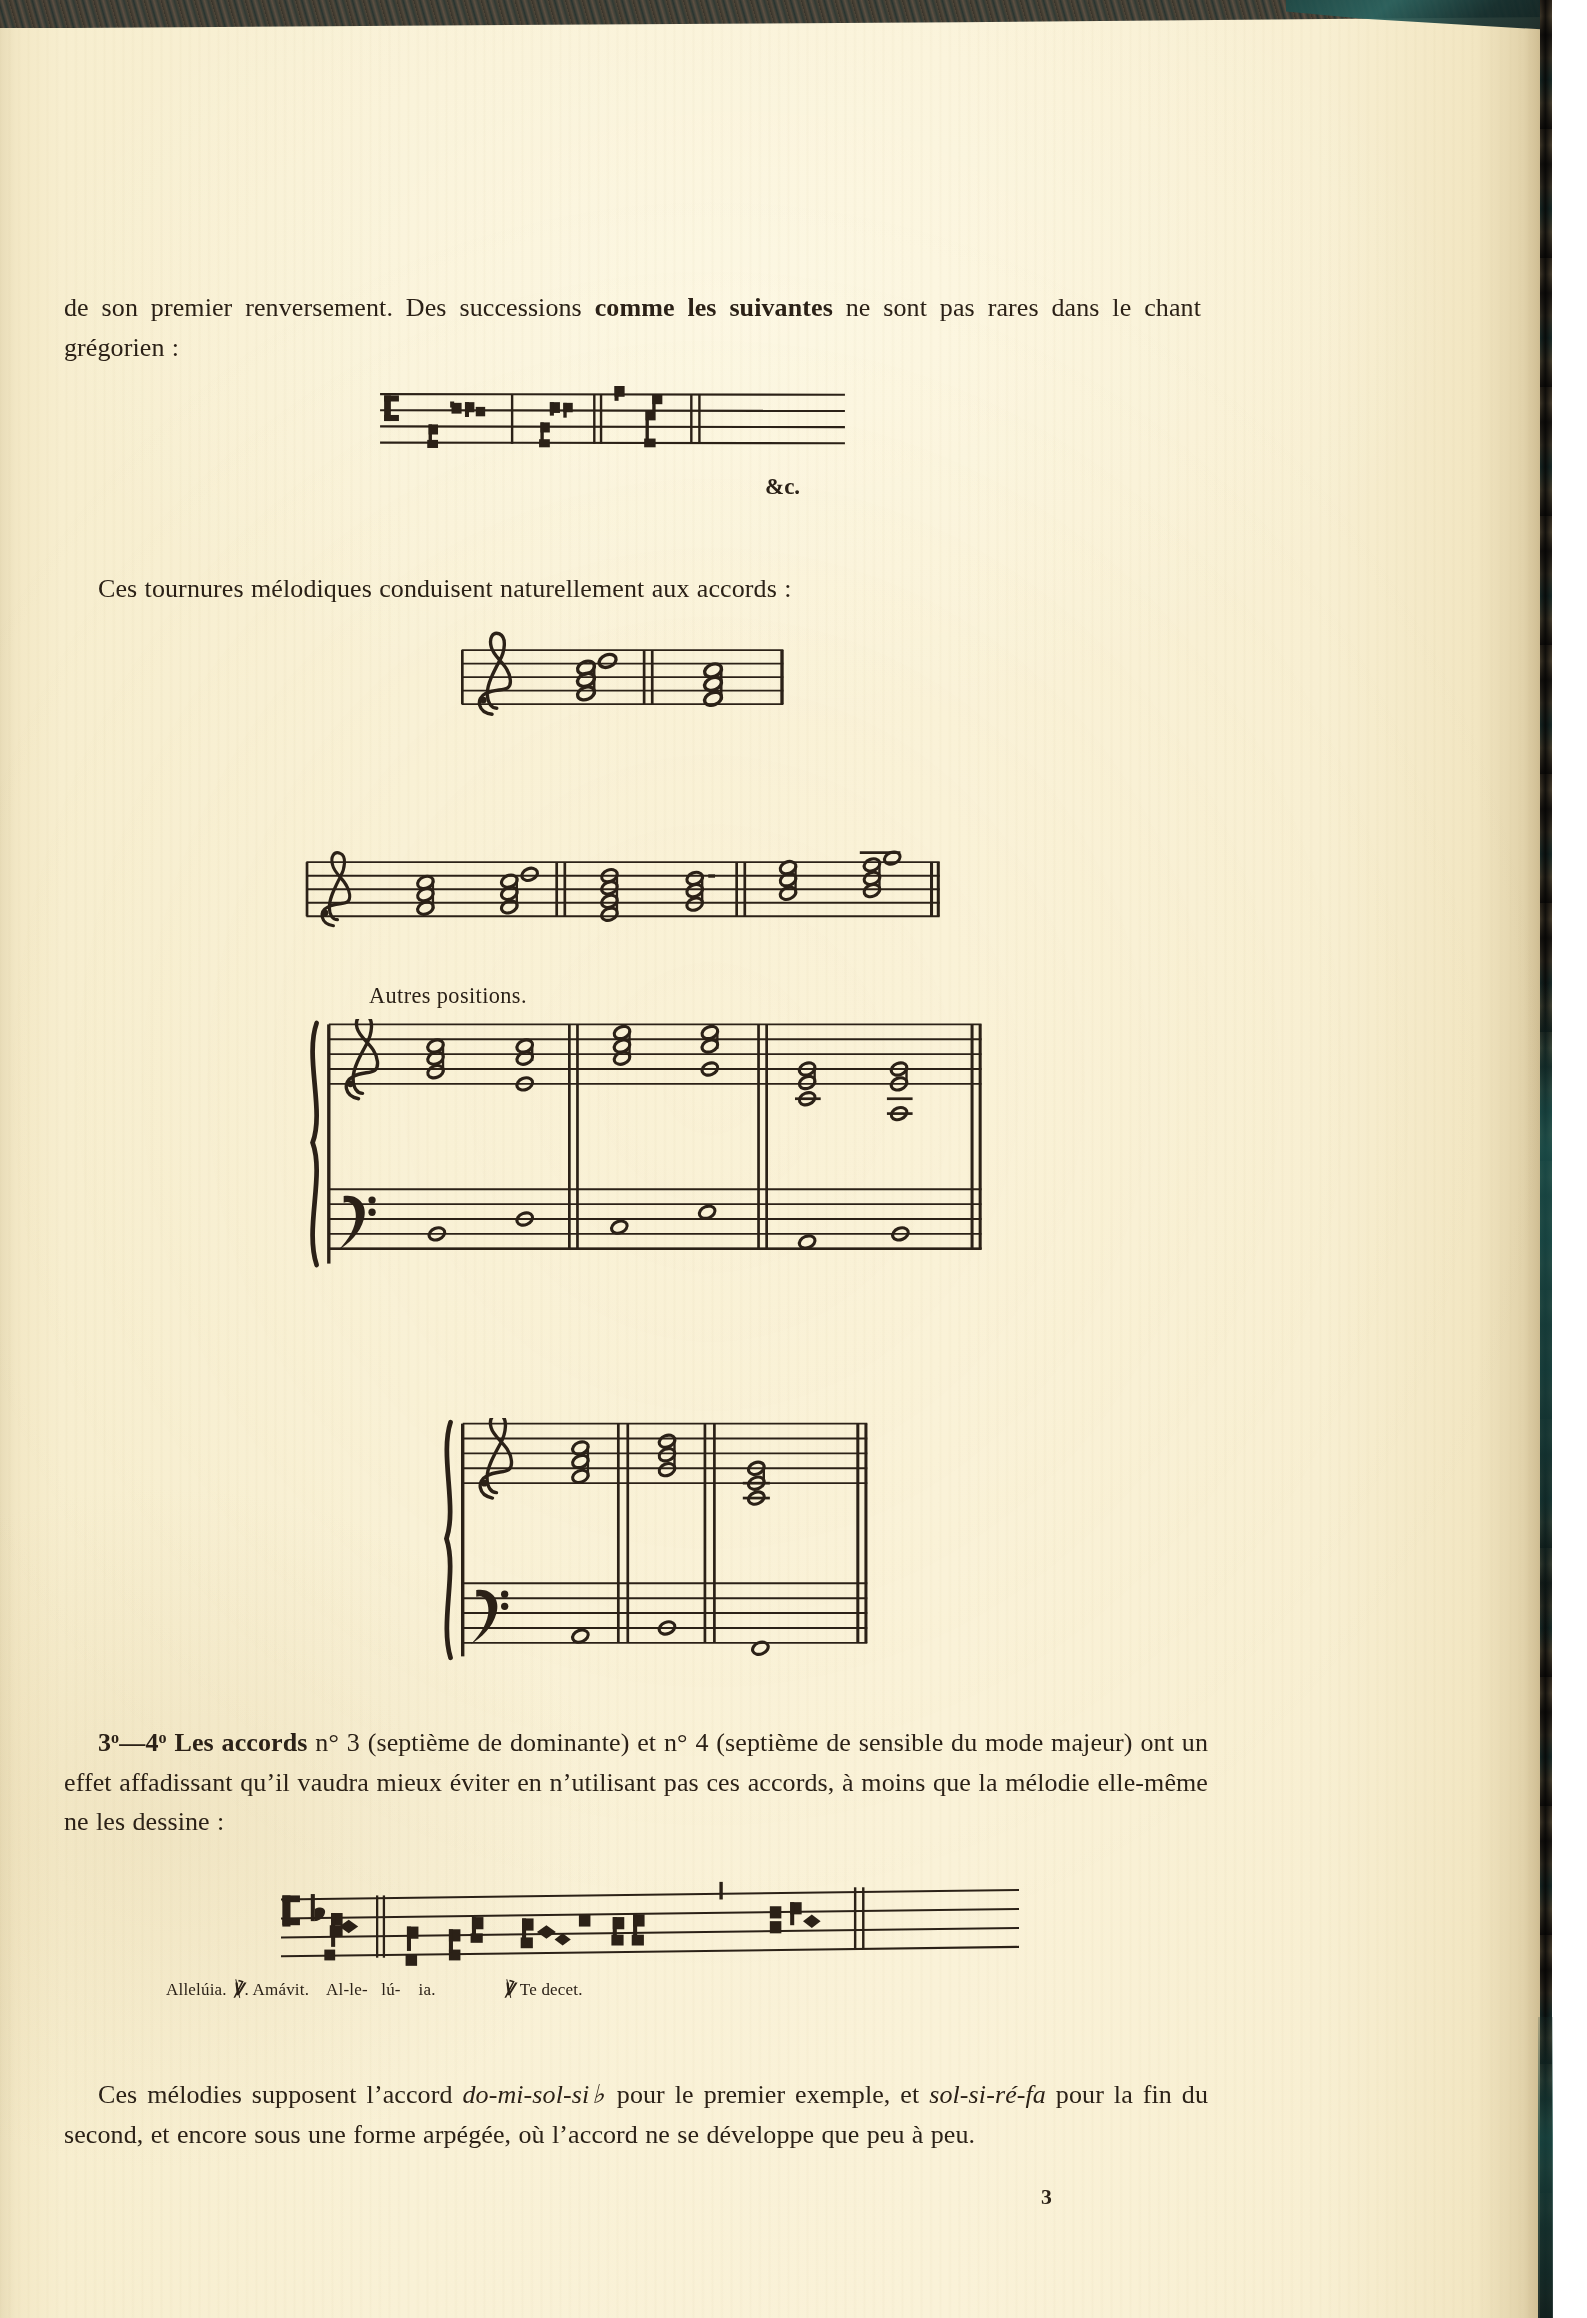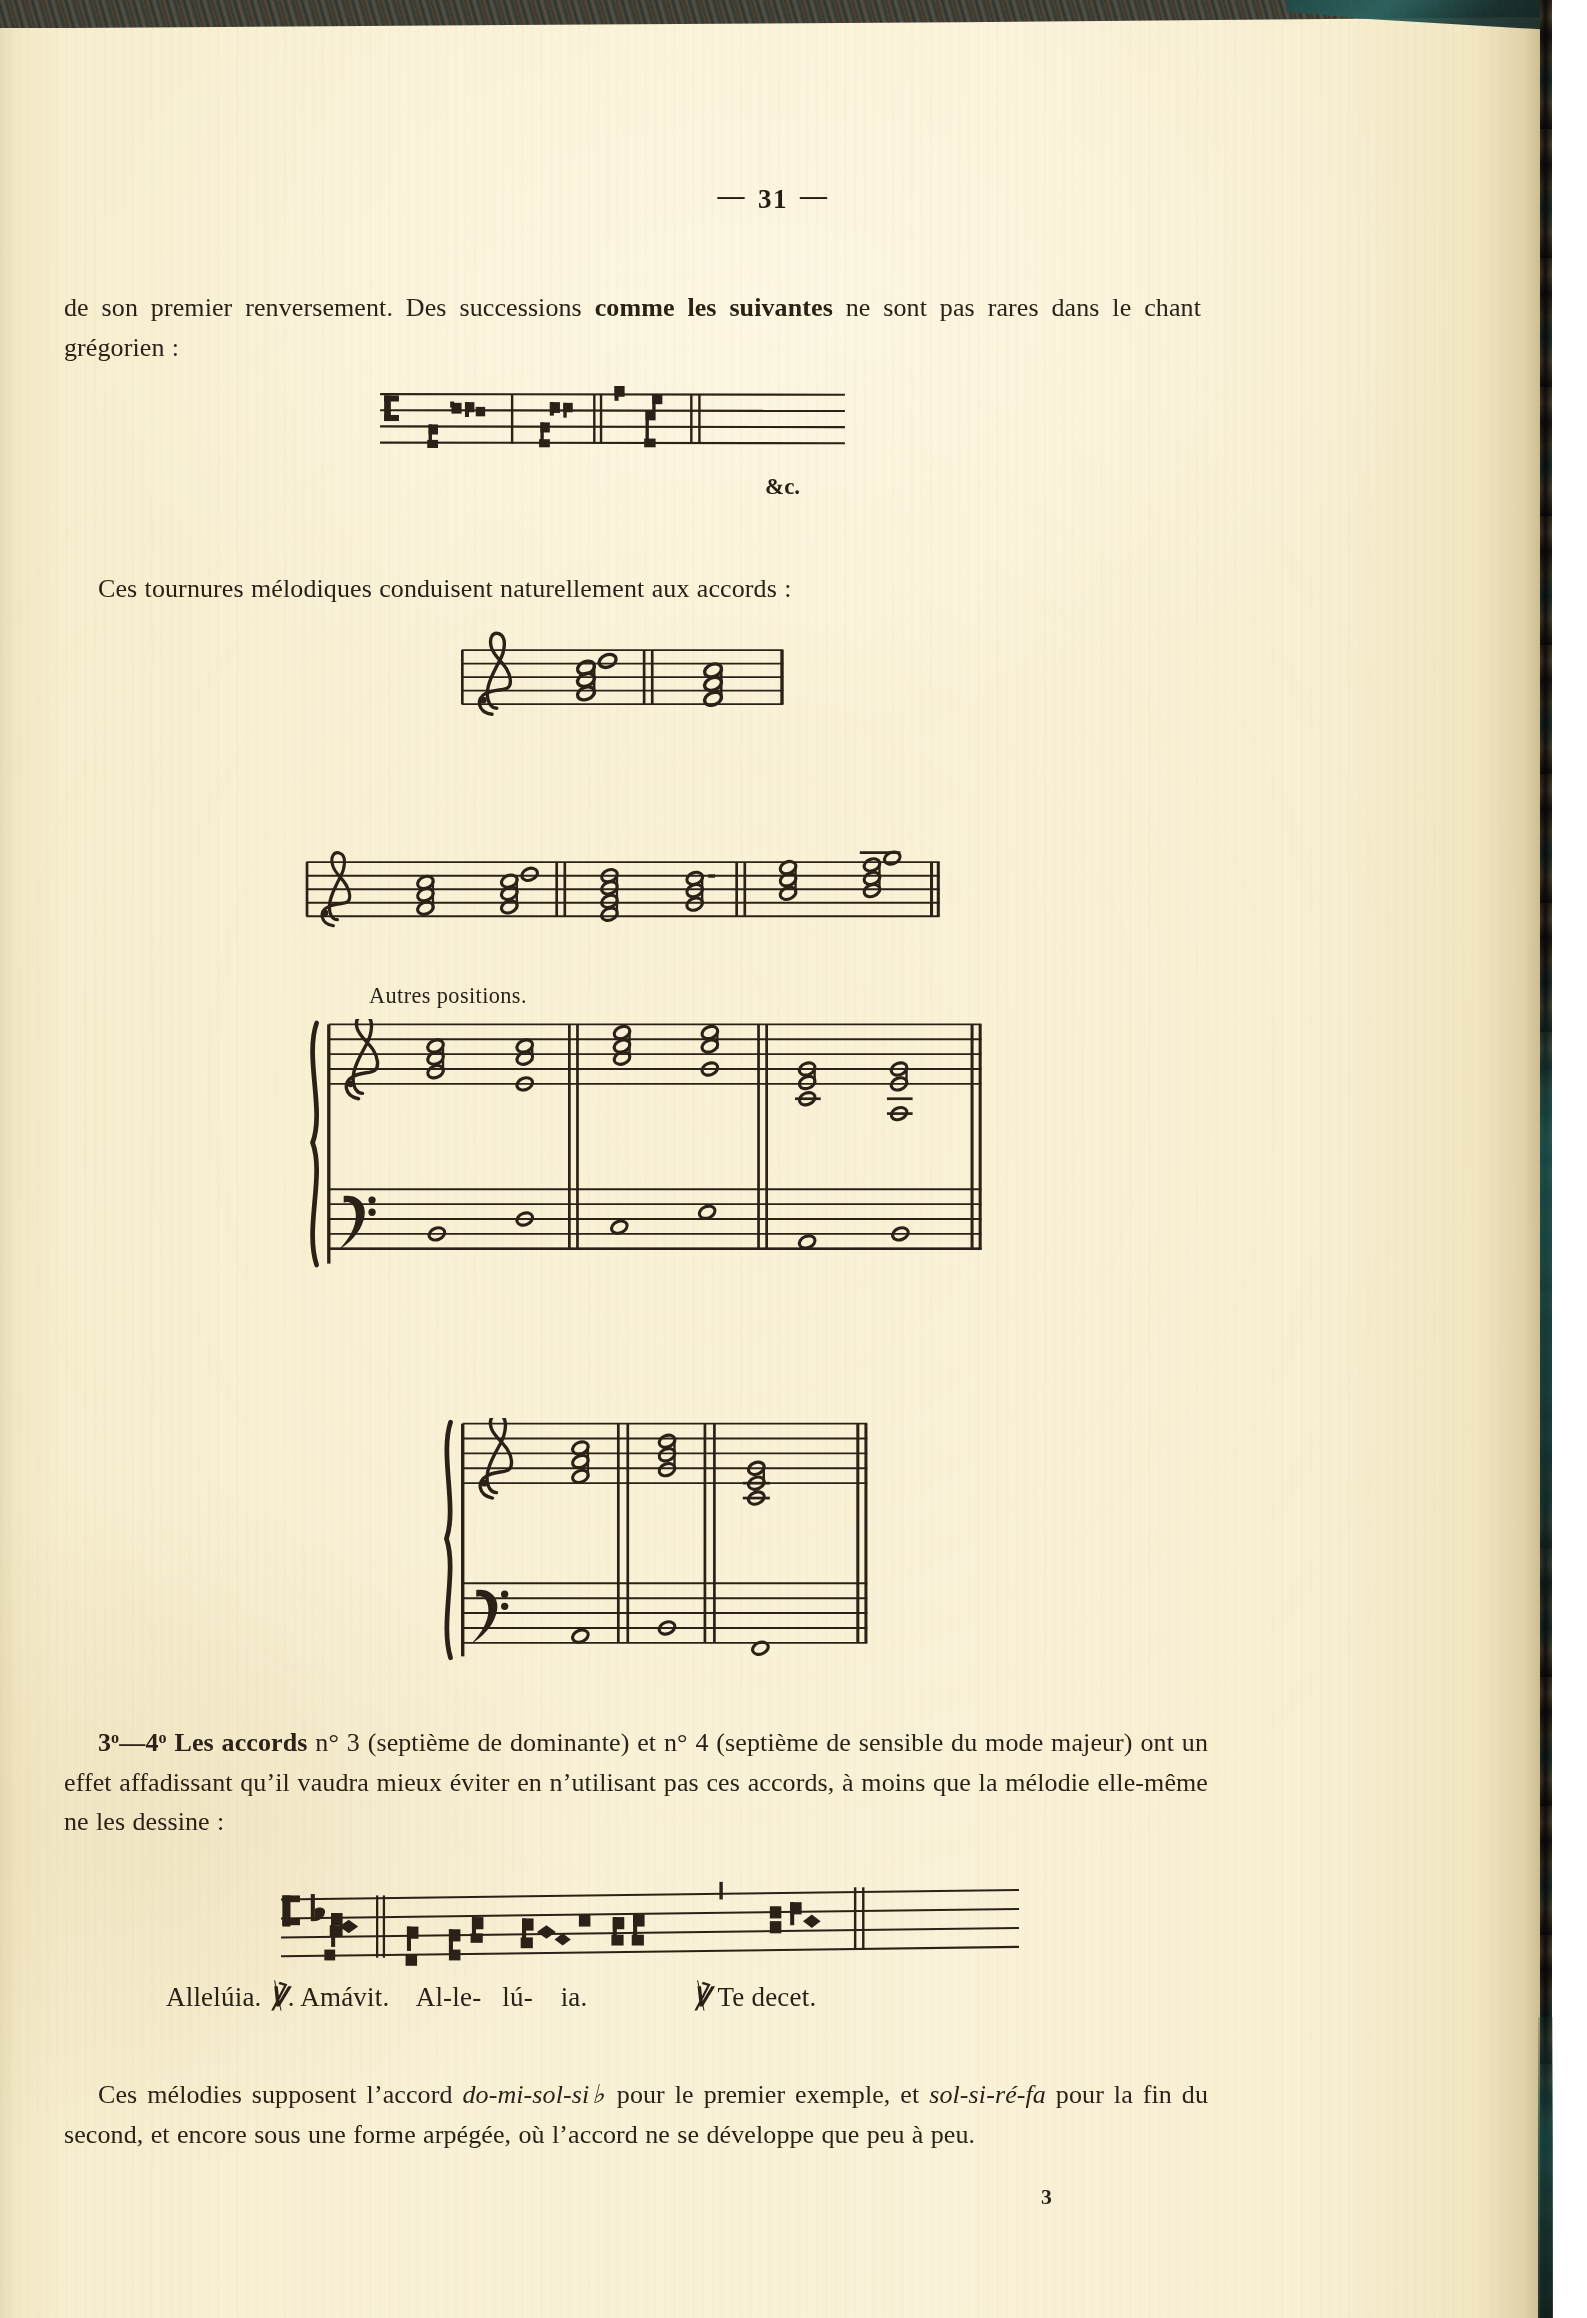--- a/index.html
+++ b/index.html
@@ -157,21 +157,21 @@
   .signature {
     position: absolute;
     font-size: 21.7px;
     font-weight: bold;
     color: #2b2117;
   }
 
   .lyrics {
     position: absolute;
     margin: 0;
-    font-size: 27px;
+    font-size: 17px;
     color: #2b2117;
     white-space: pre;
     letter-spacing: 0.2px;
   }
   .vers {
     font-weight: bold;
     font-style: italic;
     position: relative;
     display: inline-block;
     padding: 0 1.4px;
@@ -208,23 +208,20 @@
   <div class="page-paper"></div>
   <div class="page-grain"></div>
   <div class="binding-top"></div>
   <div class="binding-top-teal"></div>
   <div class="edge-right"></div>
   <div class="edge-right-teal"></div>
   <div class="edge-right-bottom"></div>
 
   <div id="content">
 
-    <div class="page-number">
-      <span class="dash">—</span><span>31</span><span class="dash">—</span>
-    </div>
 
     <p class="body" style="left:47px; top:271px; width:1137px;"><span>de son premier renversement. Des successions </span><span class="b">comme les suivantes</span> <span>ne sont pas rares dans le chant grégorien :</span></p>
 
     <div class="music" style="left:379px; top:386px;">
       <svg width="467" height="64" viewBox="0 0 690 95">
         <g stroke="#2b2117" stroke-width="3.2">
           <line x1="0" y1="12" x2="690" y2="13"></line>
           <line x1="0" y1="36" x2="690" y2="37"></line>
           <line x1="0" y1="60" x2="690" y2="61"></line>
           <line x1="0" y1="84" x2="690" y2="85"></line>

